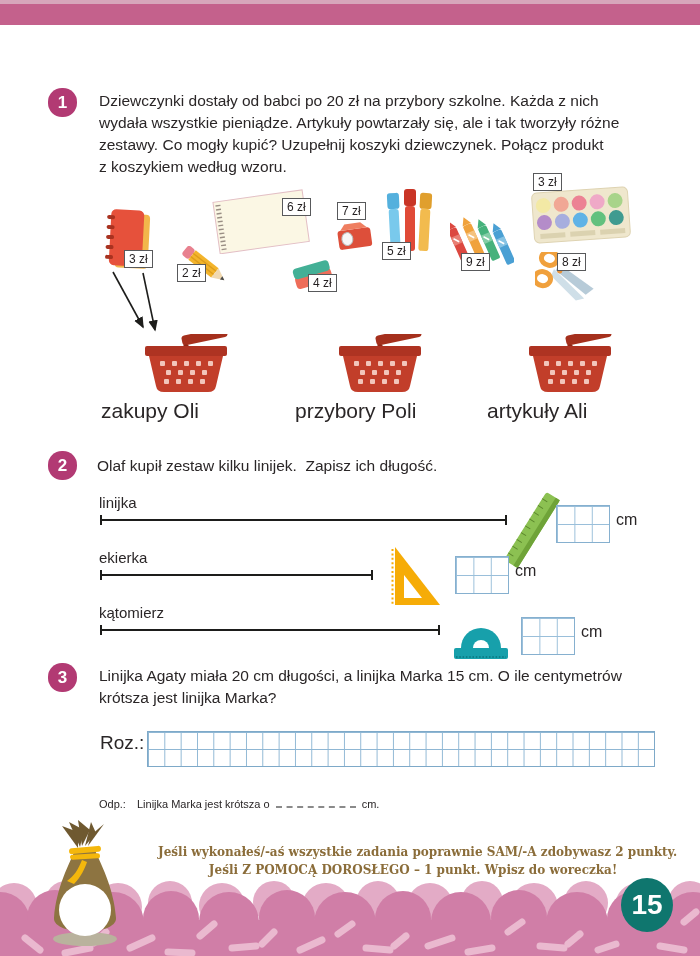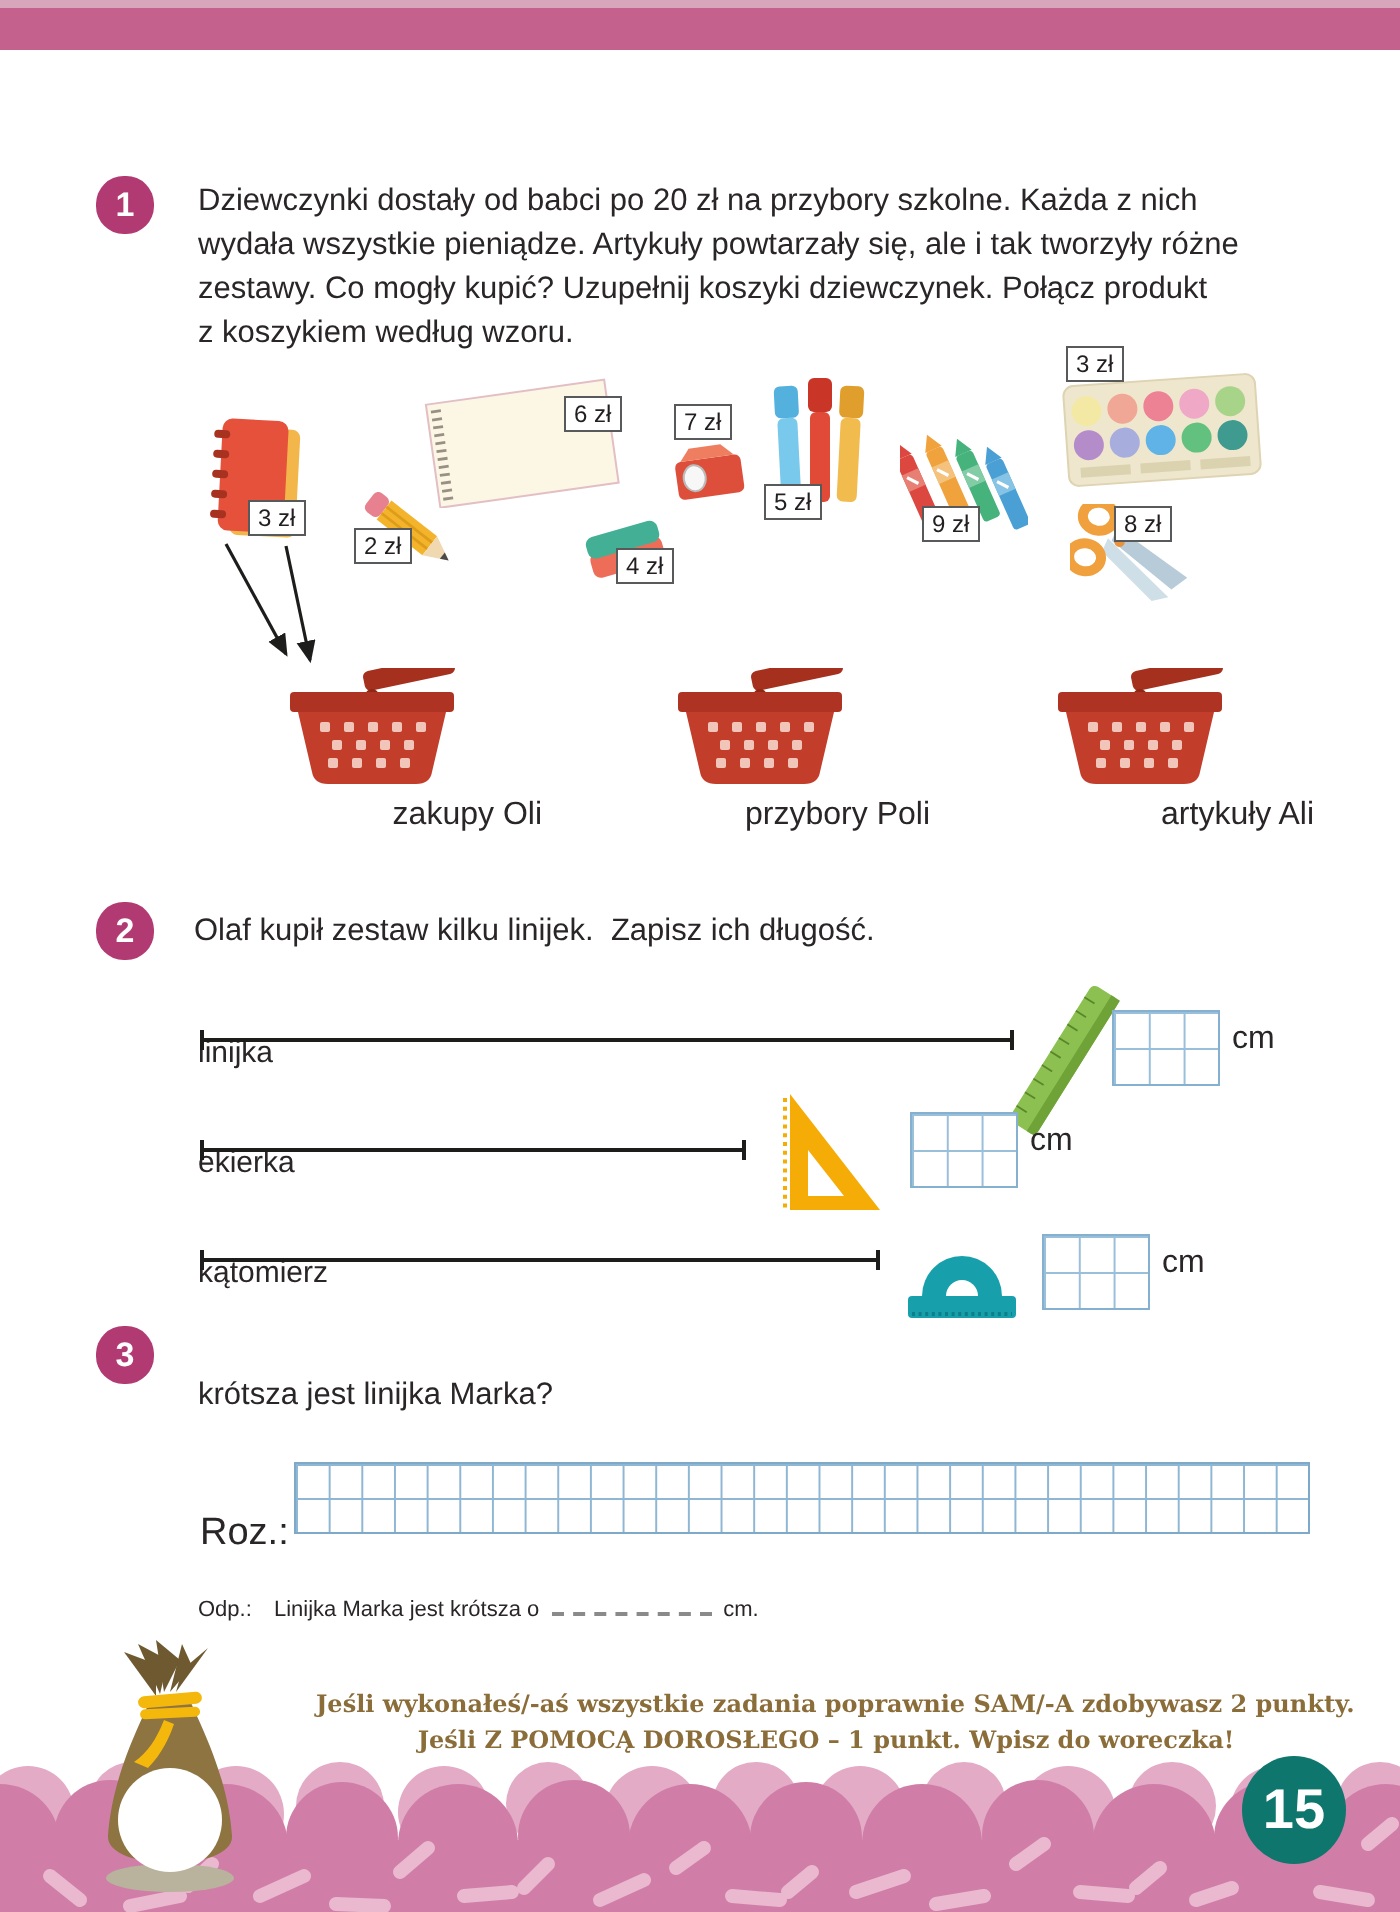--- a/index.html
+++ b/index.html
@@ -7,42 +7,42 @@
         font-family:"Liberation Sans",sans-serif;color:#2a2627;}
   .abs{position:absolute;}
   
   .topbar{left:0;top:0;width:700px;height:25px;background:#c4618c;}
   .topbar-strip{left:0;top:0;width:700px;height:4px;background:#d7a6bb;}
   
   .badge{width:29px;height:29px;border-radius:48%;background:#b23a73;color:#fff;
          font-weight:bold;font-size:17px;display:flex;align-items:center;justify-content:center;}
   
   .txt{font-size:15.5px;line-height:22px;white-space:pre;}
-  .small-label{font-size:15px;margin-top:24px;}
+  .small-label{font-size:15px;}
   
   .tag{background:#fff;border:1.5px solid #58595b;font-size:12px;padding:0px 4px;
        color:#231f20;white-space:nowrap;z-index:5;line-height:16px;}
   
   .mline{height:2px;background:#1d1d1b;}
   .mline::before,.mline::after{content:'';position:absolute;width:2px;height:10px;background:#1d1d1b;top:-4px;}
   .mline::before{left:0;}
   .mline::after{right:0;}
   
   .grid-small{width:52px;height:36px;border:1px solid #86b0cf;background-color:#fff;
     background-image:linear-gradient(to right,#9abfda 1px,transparent 1px),
                      linear-gradient(to bottom,#9abfda 1px,transparent 1px);
     background-size:17.4px 18px;}
   .grid-roz{width:506px;height:34px;border:1px solid #7ea9c8;background-color:#fff;
     background-image:linear-gradient(to right,#8fb7d4 1px,transparent 1px),
                      linear-gradient(to bottom,#8fb7d4 1px,transparent 1px);
     background-size:16.33px 17px;}
   .cm{font-size:16px;}
   .dashed-blank{display:inline-block;width:80px;height:12px;border-bottom:2px dashed #8a8a8a;
                 margin:0 6px;vertical-align:baseline;}
-  .basket-label{width:170px;text-align:right;font-size:16px;}
+  .basket-label{width:170px;text-align:left;font-size:21px;}
   
   .note{width:510px;left:110px;text-align:center;font-family:"DejaVu Serif",serif;
         font-weight:bold;font-size:12px;color:#8b6d3a;line-height:18px;white-space:nowrap;margin-left:48px;}
   .page-badge{left:621px;top:878px;width:52px;height:54px;border-radius:50%;background:#0f766e;
         color:#fff;font-weight:bold;font-size:28px;display:flex;align-items:center;justify-content:center;
         z-index:12;font-family:"Liberation Sans",sans-serif;}
 </style>
 </head>
 <body>
 
@@ -345,20 +345,21 @@
     <line x1="4" y1="45" x2="54" y2="45" stroke="#0d7f88" stroke-width="2" stroke-dasharray="1.5,1.8"></line>
     <path d="M9,36 A20,20 0 0 1 49,36 Z" fill="#17a0ab"></path>
     <path d="M21,36 A8,8 0 0 1 37,36 Z" fill="#ffffff"></path>
   </svg>
   <div class="abs grid-small" style="left:521px;top:617px;"></div>
   <div class="abs cm" style="left:581px;top:623px;">cm</div>
 
   <div class="abs badge" style="left:48px;top:663px;">
     <span>3</span>
   </div>
+  <div class="abs txt" style="left:99px;top:665px;">Linijka Agaty miała 20 cm długości, a linijka Marka 15 cm. O ile centymetrów</div>
   <div class="abs txt" style="left:99px;top:687px;">krótsza jest linijka Marka?</div>
 
   <div class="abs small-label" style="left:100px;top:732px;font-size:19px;">Roz.:</div>
   <div class="abs grid-roz" style="left:147px;top:731px;"></div>
 
   <div class="abs" style="left:99px;top:794px;font-size:11px;">
     <span>Odp.:</span>
     <span style="margin-left:8px;">Linijka Marka jest krótsza o</span><span class="dashed-blank"></span><span>cm.</span>
   </div>
 

